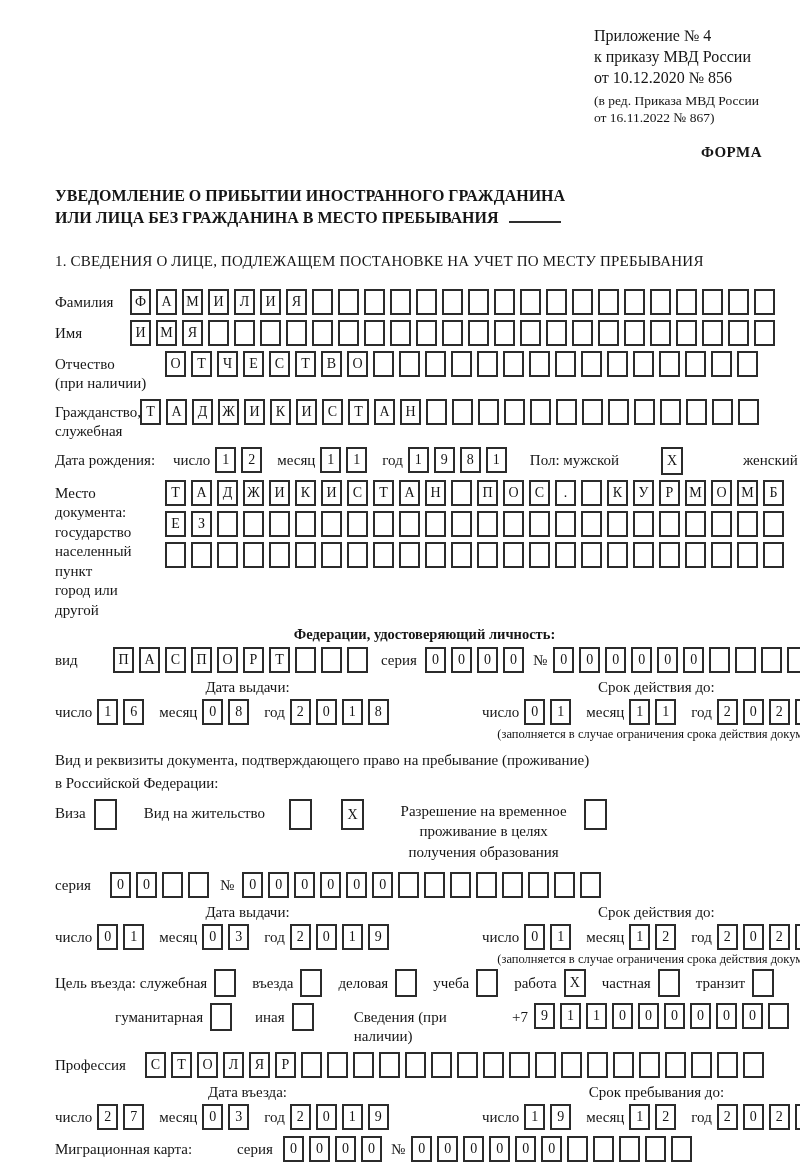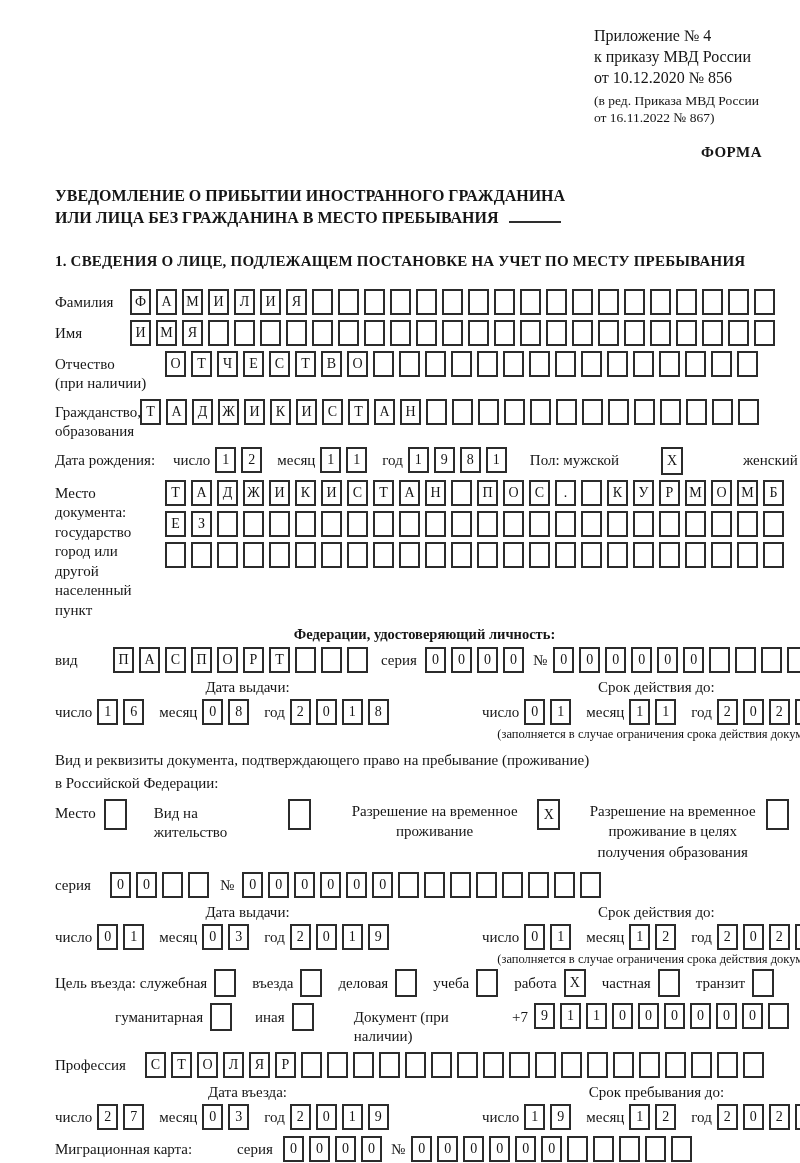--- a/index.html
+++ b/index.html
@@ -10,21 +10,21 @@
     font-size:15px;line-height:1.25;
     padding:26px 6px 8px 55px;overflow:hidden;
   }
   .appendix{margin-left:auto;width:200px;font-size:16px;}
   .appendix div{line-height:1.3;}
   .edition{margin-left:auto;width:200px;font-size:13.5px;margin-top:5px;}
   .forma{text-align:right;padding-right:32px;font-weight:bold;font-size:15px;margin-top:16px;letter-spacing:.5px;}
   .title{margin-top:24px;text-align:left;font-weight:bold;font-size:16px;}
   .title .t2{margin-top:2px;}
   .title-line{display:inline-block;width:52px;border-bottom:2px solid #2e2e2e;height:13px;margin-left:10px;}
-  .sec-head{margin-top:24px;font-weight:bold;font-size:15px;margin-bottom:18px;letter-spacing:.2px;}
+  .sec-head{margin-top:24px;font-weight:normal;font-size:15px;margin-bottom:18px;letter-spacing:.2px;}
 
   .row{display:flex;align-items:flex-start;margin-bottom:5px;}
   .rlabel{flex:0 0 auto;padding-top:4px;}
   .w75{width:75px;} .w85{width:85px;} .w110{width:110px;} .w150{width:150px;}
   .cells{display:inline-flex;flex-wrap:nowrap;flex:0 0 auto;}
   .cell{
     box-sizing:border-box;flex:0 0 auto;width:21px;height:26px;margin-right:5px;
     border:2px solid #2b2b2b;display:inline-flex;align-items:center;justify-content:center;
     font-size:14px;line-height:1;background:#fff;
   }
@@ -170,21 +170,21 @@
       <span class="cell"></span>
       <span class="cell"></span>
       <span class="cell"></span>
       <span class="cell"></span>
     </div>
 </div>
 
 <div class="row">
   <div class="rlabel w85 lbl-lines">
       <div>Гражданство,</div>
-      <div>образования</div>
+      <div>служебная</div>
     </div>
   <div class="cells">
       <span class="cell">Т</span>
       <span class="cell">А</span>
       <span class="cell">Д</span>
       <span class="cell">Ж</span>
       <span class="cell">И</span>
       <span class="cell">К</span>
       <span class="cell">И</span>
       <span class="cell">С</span>
@@ -237,22 +237,22 @@
     <span class="cells cb">
         <span class="cell"></span>
       </span>
   </div>
 </div>
 
 <div class="row">
   <div class="rlabel w110 lbl-lines">
       <div>Место документа:</div>
       <div>государство</div>
+      <div>населенный пункт</div>
       <div>город или другой</div>
-      <div>населенный пункт</div>
     </div>
   <div class="stack">
     <div class="cells">
         <span class="cell">Т</span>
         <span class="cell">А</span>
         <span class="cell">Д</span>
         <span class="cell">Ж</span>
         <span class="cell">И</span>
         <span class="cell">К</span>
         <span class="cell">И</span>
@@ -414,33 +414,32 @@
   </div>
 </div>
 
 <div class="intro">
   <div>Вид и реквизиты документа, подтверждающего право на пребывание (проживание)</div>
   <div>в Российской Федерации:</div>
 </div>
 
 <div class="visa-row">
   <div class="vopt">
-    <span class="olabel">Место</span>
+    <span class="olabel">Виза</span>
     <span class="cells tallcb">
         <span class="cell"></span>
       </span>
   </div>
   <div class="vopt" style="margin-left:6px">
     <span class="olabel">Вид на жительство</span>
     <span class="cells tallcb" style="margin-left:16px">
         <span class="cell"></span>
       </span>
   </div>
   <div class="vopt" style="margin-left:8px">
-    <span class="olabel center wv200">Разрешение на временное проживание</span>
     <span class="cells tallcb">
         <span class="cell">X</span>
       </span>
   </div>
   <div class="vopt" style="margin-left:6px;margin-right:0">
     <span class="olabel center wv190">Разрешение на временное проживание в целях получения образования</span>
     <span class="cells tallcb">
         <span class="cell"></span>
       </span>
   </div>
@@ -573,21 +572,21 @@
         <span class="cell"></span>
       </span>
   </div>
   <div class="popt">
     <span class="olabel">иная</span>
     <span class="cells cb">
         <span class="cell"></span>
       </span>
   </div>
   <div class="phone-wrap">
-    <span class="plabel">Документ (при наличии)</span>
+    <span class="plabel">Сведения (при наличии)</span>
     <span class="prefix">+7</span>
     <span class="cells">
         <span class="cell">9</span>
         <span class="cell">1</span>
         <span class="cell">1</span>
         <span class="cell">0</span>
         <span class="cell">0</span>
         <span class="cell">0</span>
         <span class="cell">0</span>
         <span class="cell">0</span>

